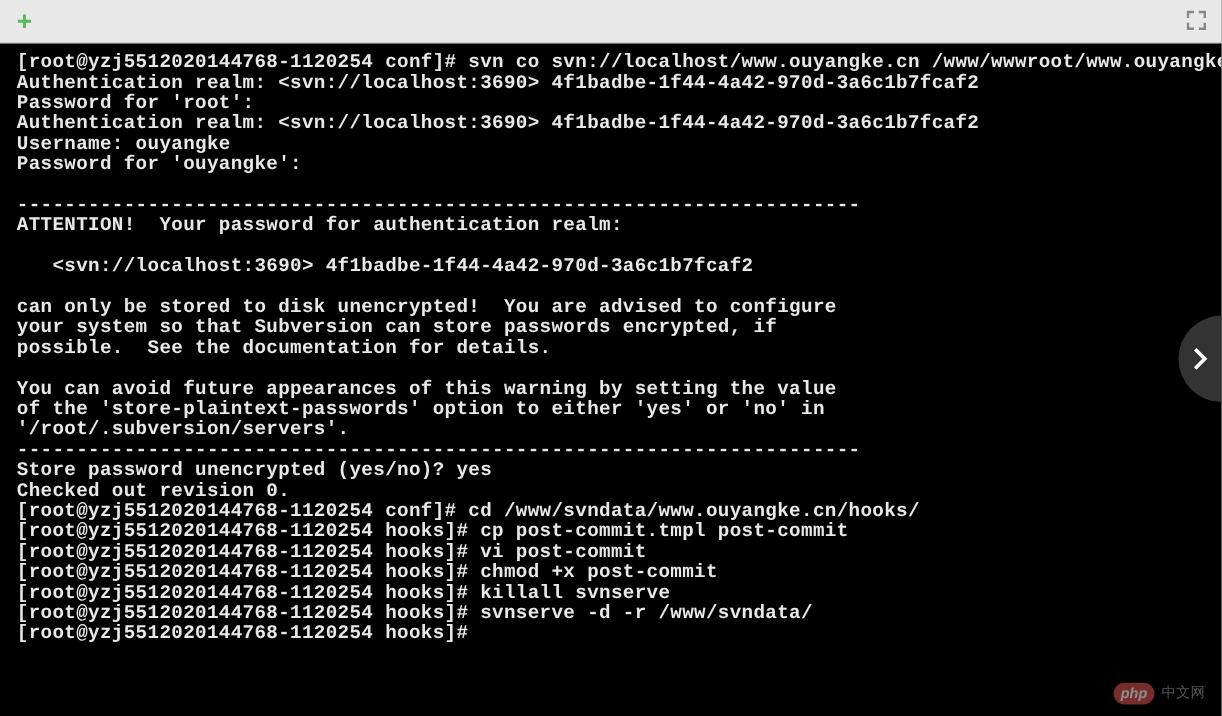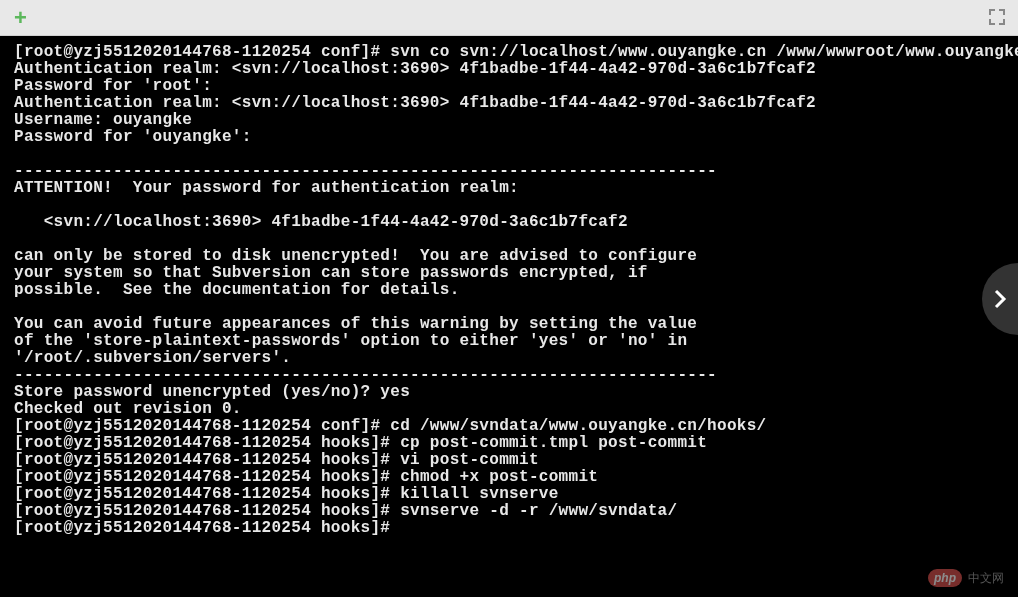--- a/index.html
+++ b/index.html
@@ -104,21 +104,21 @@
       height: 24px;
       fill: none;
       stroke: #fff;
       stroke-width: 3;
     }
     .watermark {
       position: absolute;
       right: 14px;
       bottom: 10px;
       display: flex;
-      align-items: flex-end;
+      align-items: flex-start;
       gap: 6px;
       opacity: 0.55;
       font-size: 12px;
       color: #999;
     }
     .watermark-logo {
       background: #d9534f;
       color: #fff;
       font-style: italic;
       font-weight: bold;

